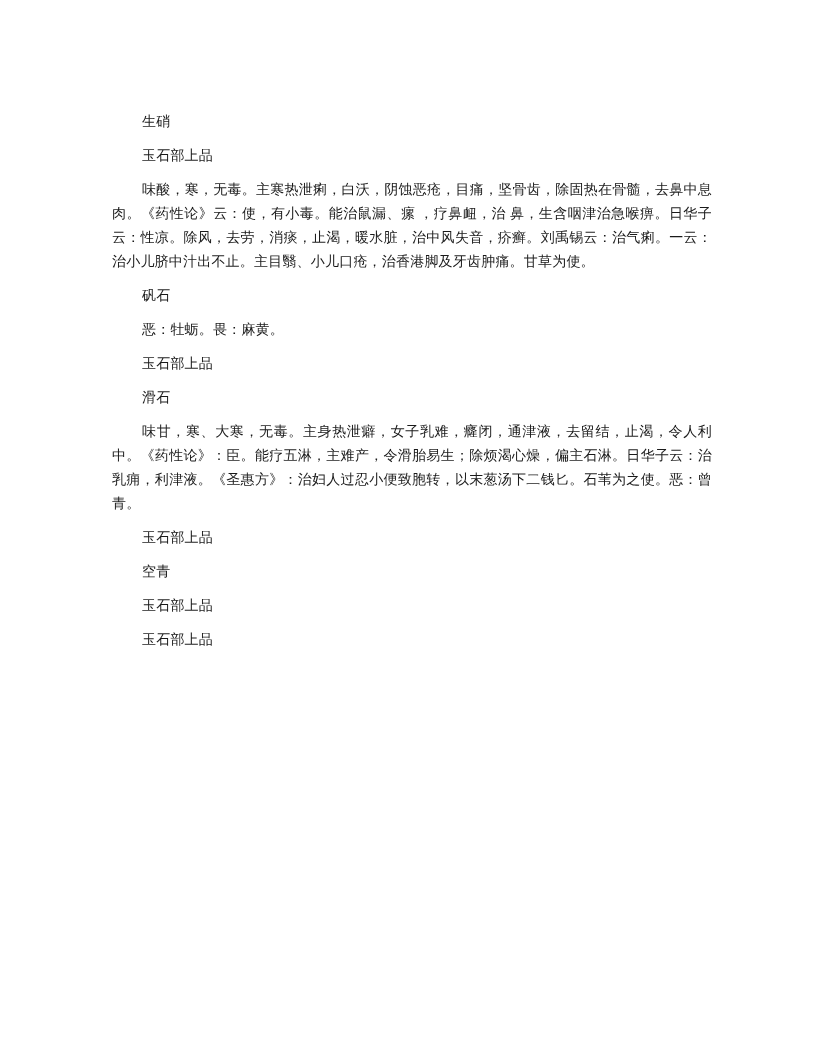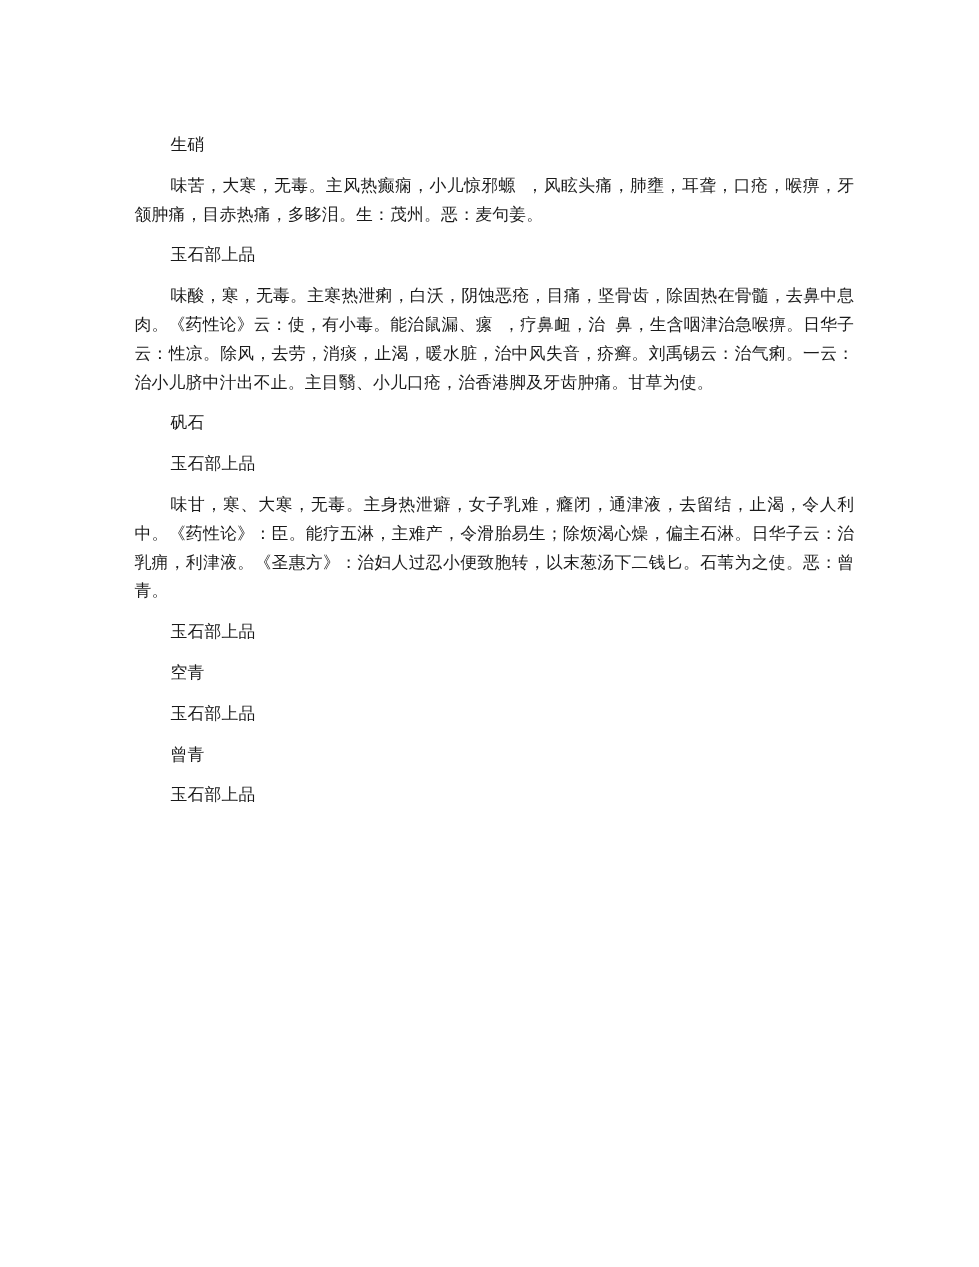--- a/index.html
+++ b/index.html
@@ -12,21 +12,21 @@
     height: 1056px;
     overflow: hidden;
   }
   .page {
     box-sizing: border-box;
     width: 816px;
     height: 840px;
     padding: 110px 104px 0 112px;
     background: #ffffff;
     color: #1a1a1a;
-    font-family: Liberation Mono, monospace;
+    font-family: Liberation Serif, serif;
     font-size: 14px;
     line-height: 24px;
     letter-spacing: 0.2px;
   }
   .doc-block {
     margin: 0 0 10px 0;
     text-indent: 30px;
     white-space: normal;
   }
   .doc-block.paragraph {
@@ -34,24 +34,24 @@
   }
   .doc-block.heading {
     font-weight: normal; 
   }
 </style>
 </head>
 <body>
 
 <div class="page">
   <div class="doc-block heading">生硝</div>
-  <div class="doc-block paragraph">味苦，大寒，无毒。主风热癫痫，小儿惊邪螈 ，风眩头痛，肺壅，耳聋，口疮，喉痹，牙颔肿痛，目赤热痛，多眵泪。生：茂州。恶：麦句姜。</div>
   <div class="doc-block heading">玉石部上品</div>
   <div class="doc-block paragraph">味酸，寒，无毒。主寒热泄痢，白沃，阴蚀恶疮，目痛，坚骨齿，除固热在骨髓，去鼻中息肉。《药性论》云：使，有小毒。能治鼠漏、瘰 ，疗鼻衄，治 鼻，生含咽津治急喉痹。日华子云：性凉。除风，去劳，消痰，止渴，暖水脏，治中风失音，疥癣。刘禹锡云：治气痢。一云：治小儿脐中汁出不止。主目翳、小儿口疮，治香港脚及牙齿肿痛。甘草为使。</div>
   <div class="doc-block heading">矾石</div>
+  <div class="doc-block paragraph">恶：牡蛎。畏：麻黄。</div>
   <div class="doc-block heading">玉石部上品</div>
+  <div class="doc-block heading">滑石</div>
   <div class="doc-block paragraph">味甘，寒、大寒，无毒。主身热泄癖，女子乳难，癃闭，通津液，去留结，止渴，令人利中。《药性论》：臣。能疗五淋，主难产，令滑胎易生；除烦渴心燥，偏主石淋。日华子云：治乳痈，利津液。《圣惠方》：治妇人过忍小便致胞转，以末葱汤下二钱匕。石苇为之使。恶：曾青。</div>
   <div class="doc-block heading">玉石部上品</div>
   <div class="doc-block heading">空青</div>
   <div class="doc-block heading">玉石部上品</div>
-  <div class="doc-block heading">曾青</div>
   <div class="doc-block heading">玉石部上品</div>
 </div>
 
 </body></html>

